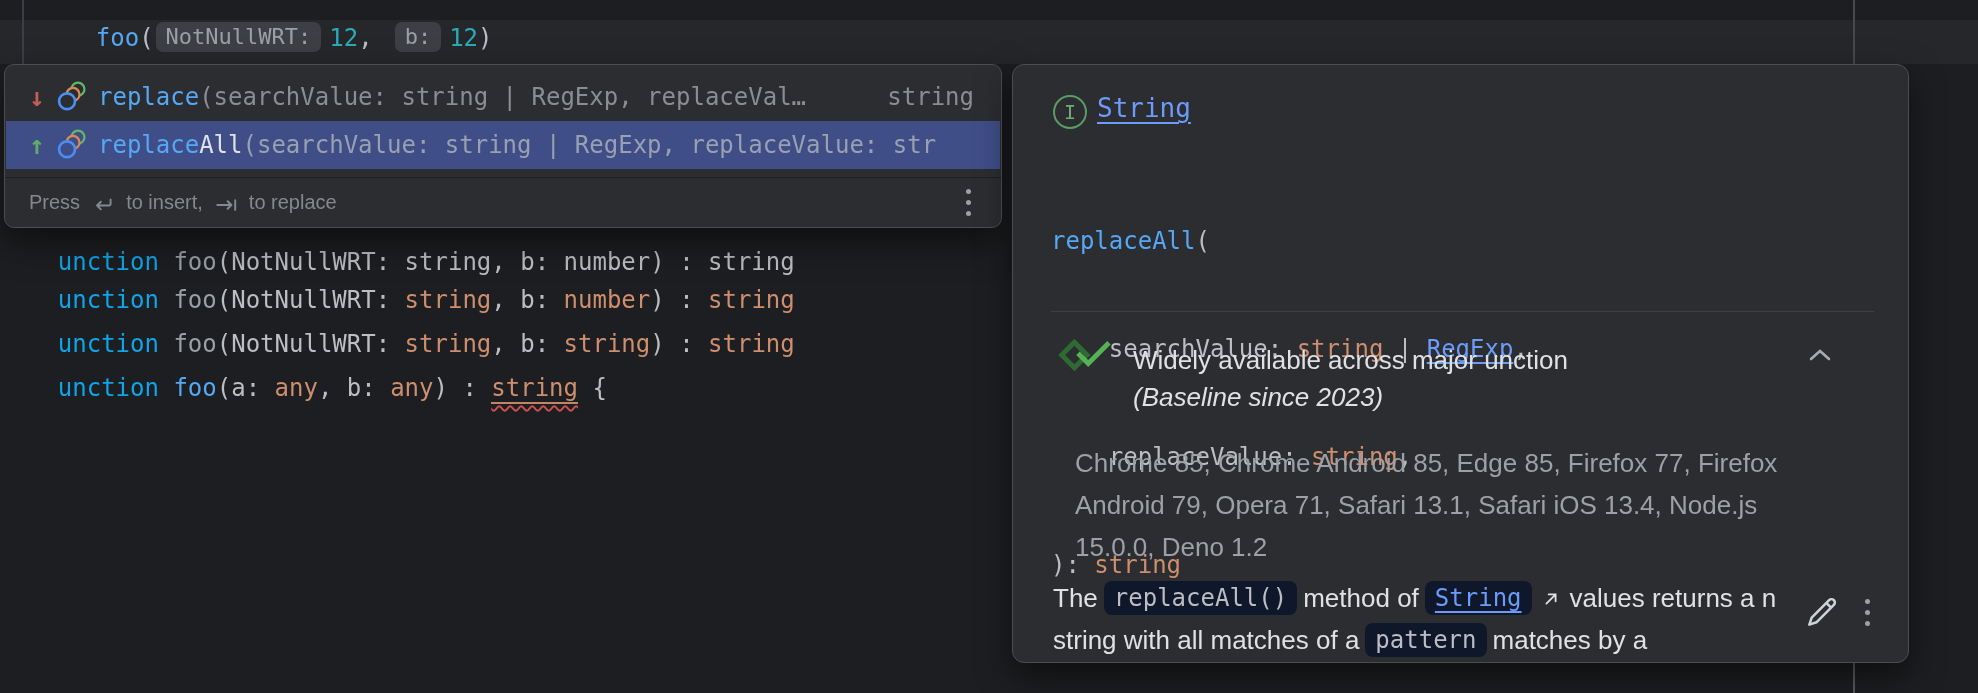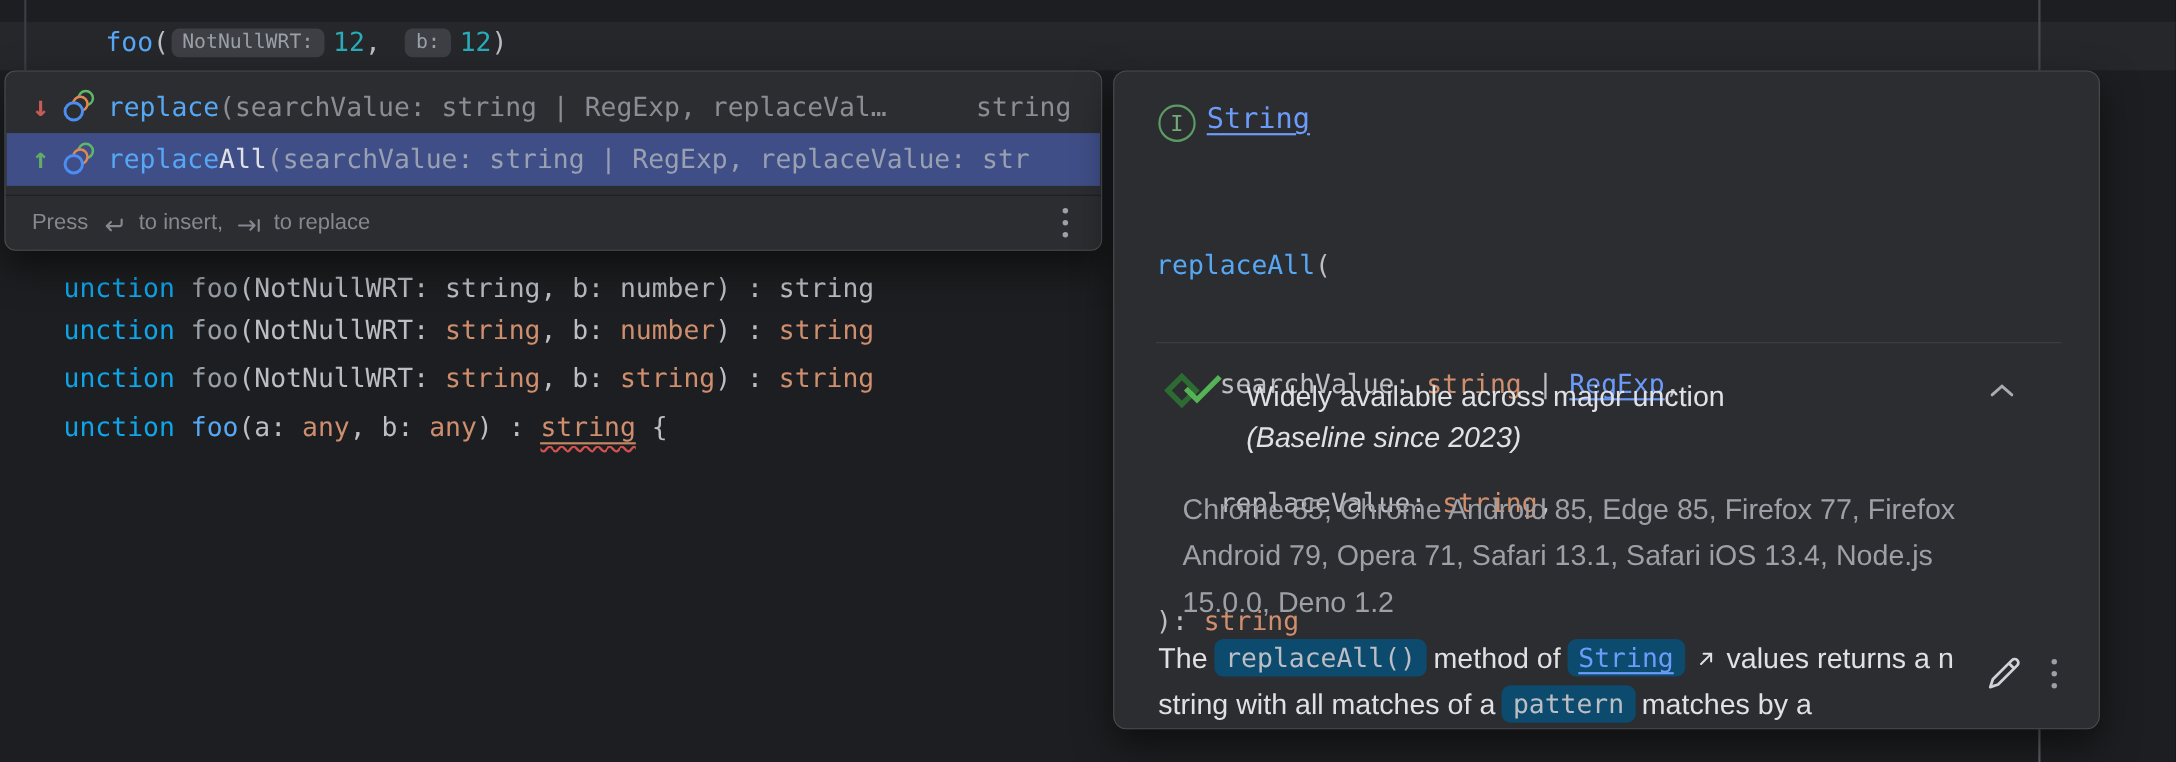--- a/index.html
+++ b/index.html
@@ -20,21 +20,21 @@
   .tk-kw{color:#0ea5e9;}
   .tk-fn-dim{color:#9aa0a8;}
   .tk-fn-blue{color:#56a8f5;}
   .tk-type{color:#cf8e6d;}
   .tk-num{color:#2aacb8;}
   .tk-str{color:#6aab73;}
   .tk-punc{color:#bcbec4;}
   .ws-dots{display:inline-block;width:50px;color:#42474f;letter-spacing:1px;}
 
   .inlay{display:inline-block;background:#3d3f44;color:#9ba0a8;border-radius:7px;
-         padding:3px 10px;font-size:18px;line-height:1.1;position:relative;top:-2px;margin:0 8px 0 2px;}
+         padding:3px 10px;font-size:22px;line-height:1.1;position:relative;top:-2px;margin:0 8px 0 2px;}
 
   .wavy-err{text-decoration:underline;text-decoration-style:wavy;text-decoration-color:#d25050;
             text-decoration-thickness:2px;text-underline-offset:9px;}
   .lnk-under{border-bottom:2px solid #9fc1e8;}
   .type-under{border-bottom:2px solid #c08764;}
   .hl-soft{background:#3a3c40;border-radius:2px;}
   .hl-paren{background:#54575d;border-radius:2px;color:#c8cace;}
 
   
   .cpopup{left:4px;top:64px;width:998px;height:164px;background:#2b2d30;border:1px solid #4b4d51;
@@ -68,21 +68,21 @@
   .dsig{left:38px;top:86px;font-size:24px;line-height:36px;color:#bcbec4;}
   .ddivider{left:38px;top:246px;width:823px;height:1px;background:#3e4043;}
   .bl-icon{left:44px;top:272px;}
   .bl-title{left:120px;top:278px;font-size:26px;color:#dfe1e5;line-height:34px;}
   .bl-sub{left:120px;top:315px;font-size:26px;color:#dfe1e5;font-style:italic;line-height:34px;text-align:center;}
   .bl-collapse{left:788px;top:278px;cursor:pointer;padding:4px;}
   .bl-browsers{left:62px;top:377px;font-size:26px;color:#9da0a6;line-height:42px;width:780px;}
   .desc-line{left:40px;height:46px;width:760px;overflow:hidden;white-space:nowrap;font-size:26px;
              color:#dfe1e5;display:flex;align-items:center;}
   .dl1{top:510px;} .dl2{top:552px;}
-  .codepill{background:#0c4a6e;border-radius:8px;padding:3px 10px;font-size:24px;color:#bcbec4;
+  .codepill{background:#0f172a;border-radius:8px;padding:3px 10px;font-size:24px;color:#bcbec4;
             font-family:"DejaVu Sans Mono",monospace;margin:0 6px;white-space:nowrap;}
   .ext-arrow{margin:0 8px 0 2px;position:relative;top:1px;}
   .dedit{left:790px;top:528px;cursor:pointer;}
   .dkebab{left:852px;top:534px;}
 </style>
 </head>
 <body>
 
 <div id="app">
 

